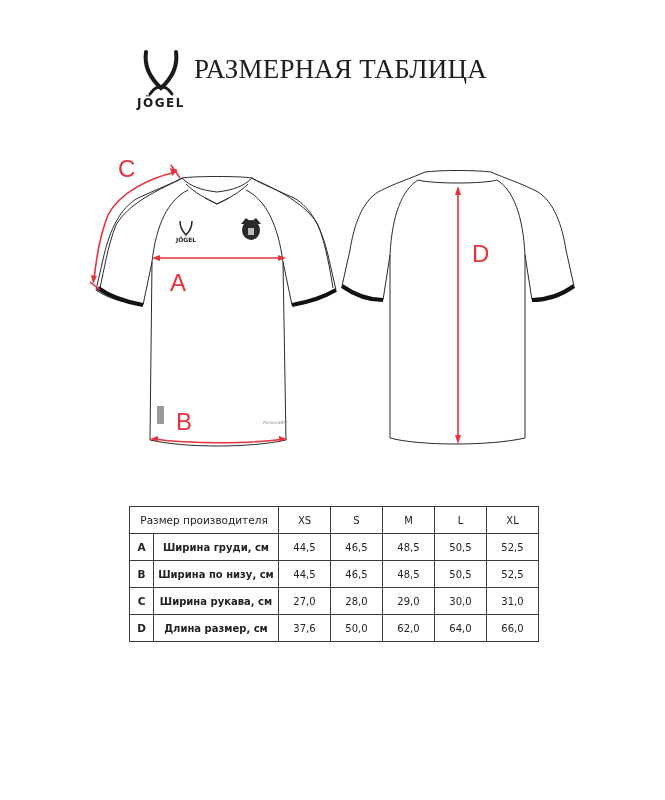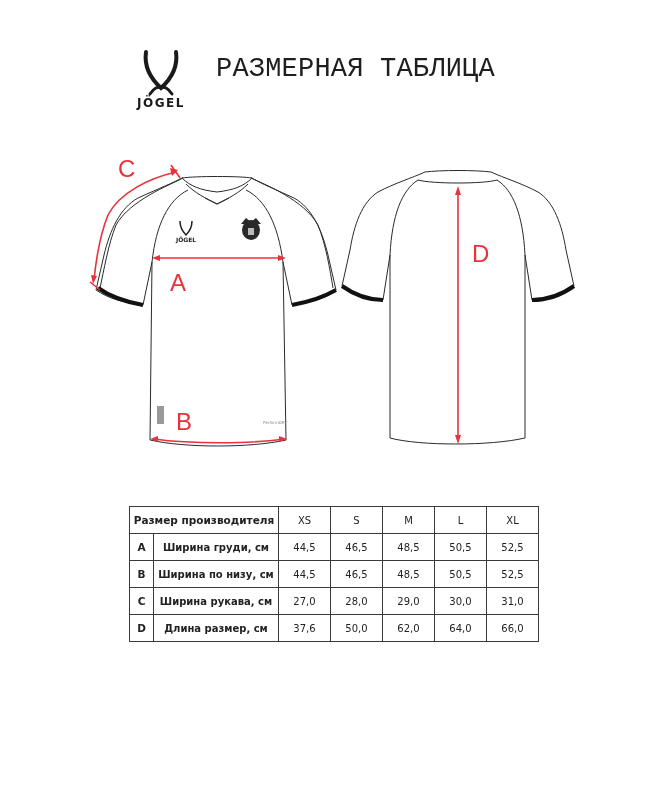--- a/index.html
+++ b/index.html
@@ -1,25 +1,25 @@
 <!DOCTYPE html>
 <html><head>
 <meta charset="utf-8">
 <style>
   html, body { margin:0; padding:0; background:#ffffff; }
   body { width:665px; height:800px; position:relative; overflow:hidden; font-family:"DejaVu Sans", sans-serif; color:#222; }
   .logo { position:absolute; left:128px; top:48px; width:66px; height:66px; }
   .logo svg { position:absolute; left:0; top:0; }
   .logo-text { position:absolute; left:0; top:48px; width:66px; text-align:center; font-family:"DejaVu Sans", sans-serif; font-size:12px; font-weight:bold; letter-spacing:1.5px; color:#1a1a1a; }
-  .title { position:absolute; left:216px; top:54px; font-family:Liberation Mono, monospace; font-size:27px; font-weight:normal; color:#1e1e1e; letter-spacing:0.2px; white-space:nowrap; }
+  .title { position:absolute; left:194px; top:54px; font-family:Liberation Serif, serif; font-size:27px; font-weight:normal; color:#1e1e1e; letter-spacing:0.2px; white-space:nowrap; }
   .diagram { position:absolute; left:0; top:140px; width:665px; height:330px; }
   .marker { position:absolute; font-family:"Liberation Sans", sans-serif; font-size:24px; color:#e8323c; line-height:1; }
   .size-table { position:absolute; left:129px; top:506px; border-collapse:collapse; font-family:"DejaVu Sans", sans-serif; font-size:10px; color:#222; }
   .size-table td { border:1.3px solid #3a3a3a; text-align:center; padding:0; height:26px; }
-  .size-table td.hdr { font-weight:bold; font-size:10.5px; }
+  .size-table td.hdr { font-weight:normal; font-size:10.5px; }
   .size-table td.letter { width:23px; font-weight:bold; font-size:10.5px; }
   .size-table td.label { width:124px;font-weight:bold; }
   .size-table td.val { width:51px; }
 </style>
 </head>
 <body>
 
 <div class="logo">
   <svg width="66" height="48" viewBox="0 0 66 48">
     <path d="M18 4 C16 18, 22 30, 33 40 C44 30, 50 18, 48 4" fill="none" stroke="#1a1a1a" stroke-width="4" stroke-linecap="round"></path>

